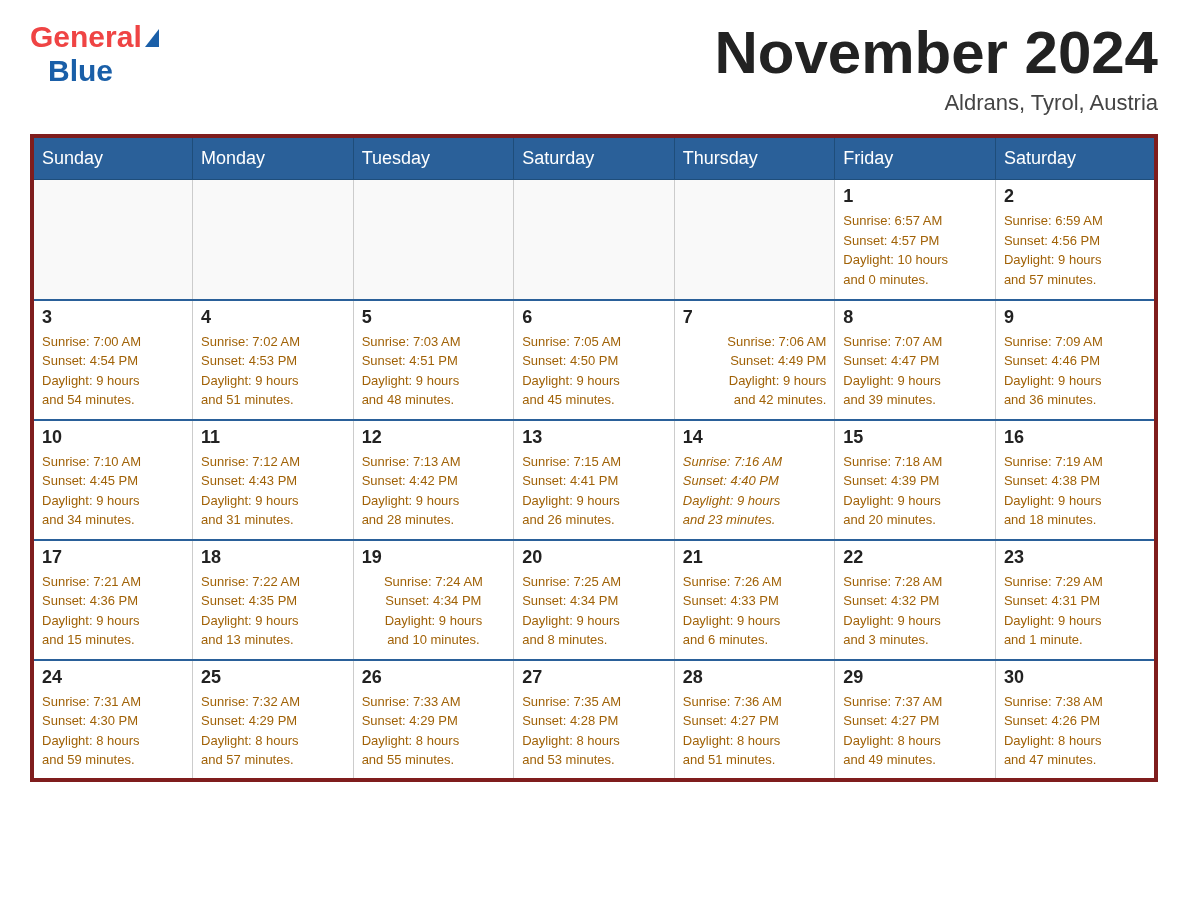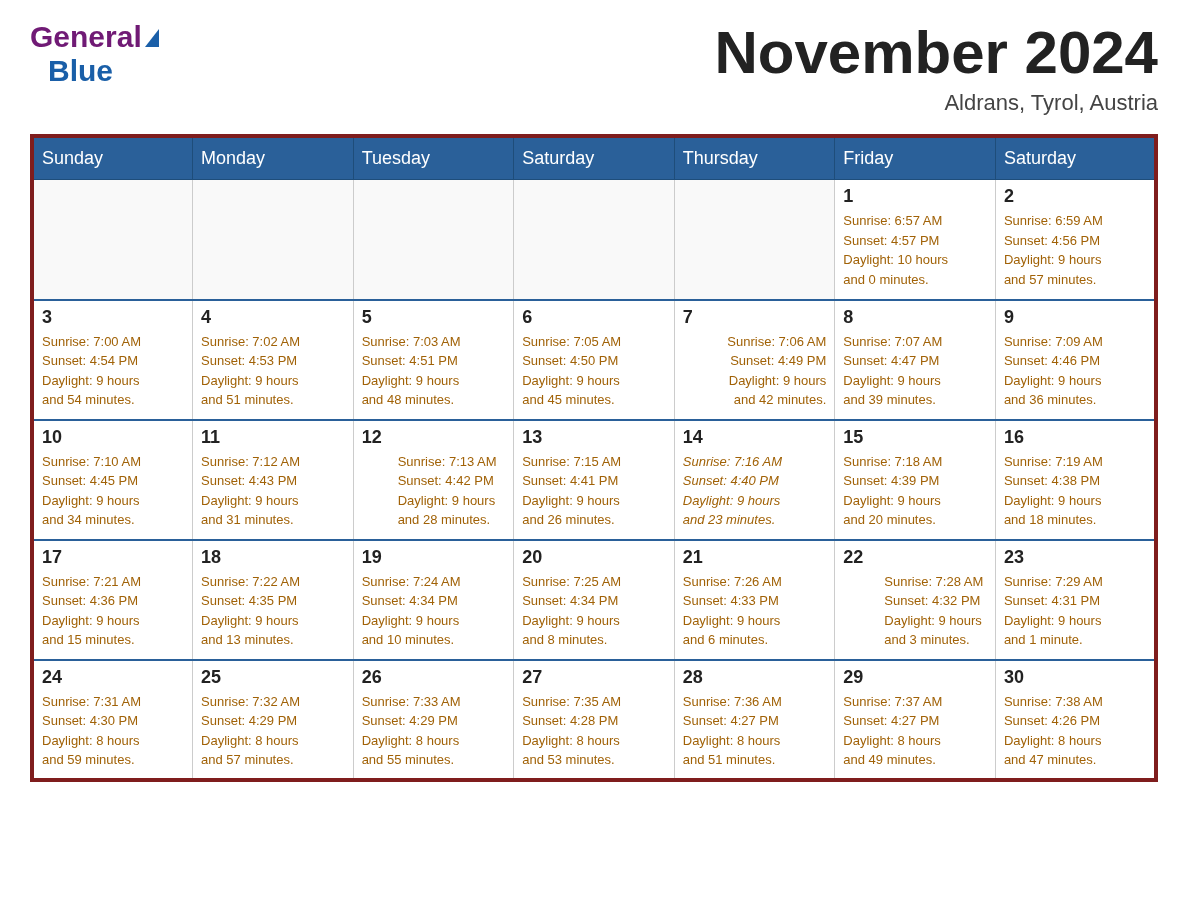--- a/index.html
+++ b/index.html
@@ -79,21 +79,21 @@
       border-top: 2px solid #2a6099;
     }
     .logo-row {
       display: flex;
       align-items: center;
       gap: 0;
     }
     .logo-text-general {
       font-size: 30px;
       font-weight: bold;
-      color: #701a75;
+      color: #ef4444;
     }
     .logo-line2 {
       display: flex;
       align-items: center;
       gap: 2px;
       margin-left: 0px;
     }
   </style>
 </head>
 <body>
@@ -209,21 +209,21 @@
         </td>
         <td>
           <span class="day-number">11</span>
           <div class="day-info" style="white-space: pre-line;">Sunrise: 7:12 AM
 Sunset: 4:43 PM
 Daylight: 9 hours
 and 31 minutes.</div>
         </td>
         <td>
           <span class="day-number">12</span>
-          <div class="day-info" style="white-space: pre-line; margin-left: 36px;">Sunrise: 7:13 AM
+          <div class="day-info" style="white-space: pre-line;">Sunrise: 7:13 AM
 Sunset: 4:42 PM
 Daylight: 9 hours
 and 28 minutes.</div>
         </td>
         <td>
           <span class="day-number">13</span>
           <div class="day-info" style="white-space: pre-line;">Sunrise: 7:15 AM
 Sunset: 4:41 PM
 Daylight: 9 hours
 and 26 minutes.</div>
@@ -260,42 +260,42 @@
         </td>
         <td>
           <span class="day-number">18</span>
           <div class="day-info" style="white-space: pre-line;">Sunrise: 7:22 AM
 Sunset: 4:35 PM
 Daylight: 9 hours
 and 13 minutes.</div>
         </td>
         <td>
           <span class="day-number">19</span>
-          <div class="day-info" style="white-space: pre-line;">Sunrise: 7:24 AM
+          <div class="day-info" style="white-space: pre-line; text-align: center;">Sunrise: 7:24 AM
 Sunset: 4:34 PM
 Daylight: 9 hours
 and 10 minutes.</div>
         </td>
         <td>
           <span class="day-number">20</span>
           <div class="day-info" style="white-space: pre-line;">Sunrise: 7:25 AM
 Sunset: 4:34 PM
 Daylight: 9 hours
 and 8 minutes.</div>
         </td>
         <td>
           <span class="day-number">21</span>
           <div class="day-info" style="white-space: pre-line;">Sunrise: 7:26 AM
 Sunset: 4:33 PM
 Daylight: 9 hours
 and 6 minutes.</div>
         </td>
         <td>
           <span class="day-number">22</span>
-          <div class="day-info" style="white-space: pre-line; margin-left: 41px;">Sunrise: 7:28 AM
+          <div class="day-info" style="white-space: pre-line;">Sunrise: 7:28 AM
 Sunset: 4:32 PM
 Daylight: 9 hours
 and 3 minutes.</div>
         </td>
         <td>
           <span class="day-number">23</span>
           <div class="day-info" style="white-space: pre-line;">Sunrise: 7:29 AM
 Sunset: 4:31 PM
 Daylight: 9 hours
 and 1 minute.</div>

